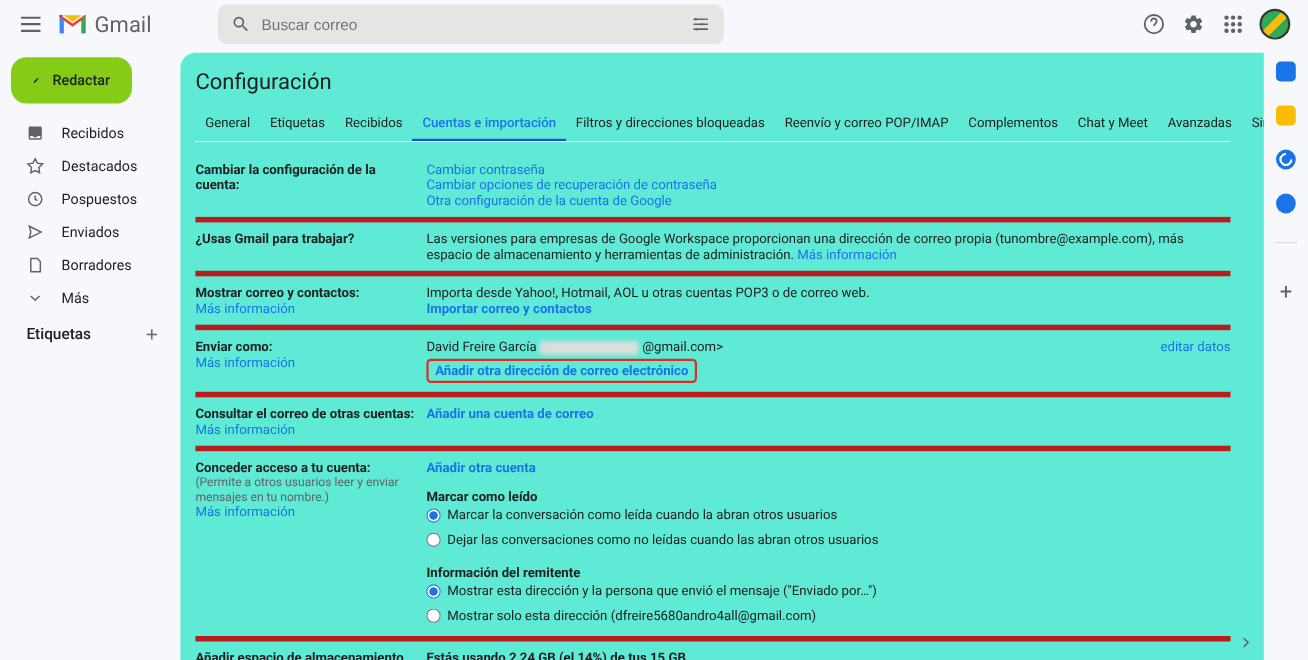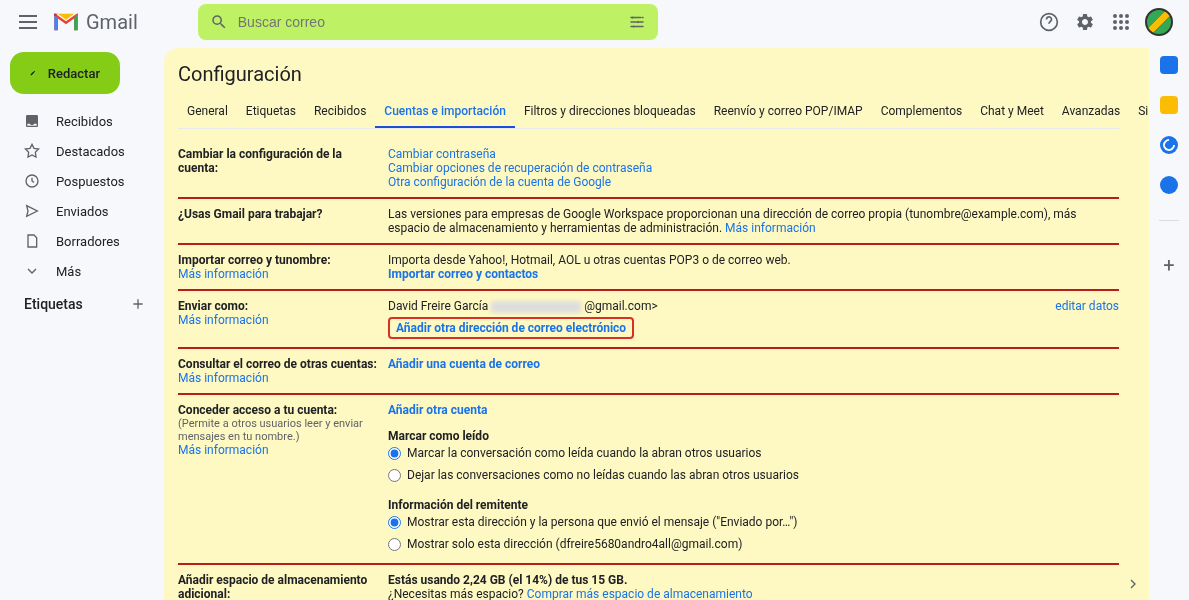--- a/index.html
+++ b/index.html
@@ -4,53 +4,53 @@
 <style>
   * { box-sizing: border-box; margin: 0; padding: 0; }
   body { font-family: Roboto, Arial, sans-serif; font-size: 13px; color: #202124; background: #f6f8fc; width: 1189px; height: 600px; overflow: hidden; }
   
   
   .header { height: 44px; display: flex; align-items: center; padding: 0 16px; background: #f6f8fc; }
   .menu-btn { width: 24px; height: 24px; display: flex; align-items: center; justify-content: center; cursor: pointer; margin-right: 12px; }
   .gmail-logo { display: flex; align-items: center; margin-right: 60px; }
   .gmail-logo-icon { width: 28px; height: 24px; margin-right: 6px; }
   .gmail-text { font-size: 20px; color: #5f6368; font-weight: 400; }
-  .search-bar { flex: 0 0 460px; height: 36px; background: #bef264; border-radius: 8px; display: flex; align-items: center; padding: 0 12px; }
+  .search-bar { flex: 0 0 460px; height: 36px; background: #e5e5e5; border-radius: 8px; display: flex; align-items: center; padding: 0 12px; }
   .search-input { flex: 1; border: none; background: transparent; font-size: 14px; color: #5f6368; outline: none; margin-left: 10px; }
   .header-spacer { flex: 1; }
   .header-icons { display: flex; align-items: center; gap: 12px; }
   .header-icon { width: 24px; height: 24px; display: flex; align-items: center; justify-content: center; cursor: pointer; color: #5f6368; }
   .avatar { width: 28px; height: 28px; border-radius: 50%; background: linear-gradient(135deg, #34a853 40%, #fbbc04 40%, #fbbc04 60%, #34a853 60%); border: 2px solid #333; }
   
   
   .main-layout { display: flex; height: 556px; }
   
   
   .sidebar { width: 164px; padding: 8px 0; background: #f6f8fc; }
   .compose-btn { margin: 0 0 12px 10px; padding: 12px 20px; background: #84cc16; border-radius: 14px; display: flex; align-items: center; cursor: pointer; font-size: 13px; font-weight: 500; width: 110px; }
   .compose-btn svg { margin-right: 12px; }
   .nav-item { height: 30px; display: flex; align-items: center; padding: 0 16px 0 24px; border-radius: 0 16px 16px 0; cursor: pointer; font-size: 13px; color: #202124; margin-right: 10px; }
   .nav-item svg { margin-right: 16px; width: 16px; height: 16px; }
   .labels-header { display: flex; align-items: center; justify-content: space-between; padding: 10px 18px 0 24px; font-size: 14px; font-weight: 500; }
   .labels-header svg { cursor: pointer; }
   
   
-  .content-wrap { flex: 1; background: #fef9c3; border-radius: 14px 0 0 0; margin-top: 4px; overflow: hidden; display: flex; }
+  .content-wrap { flex: 1; background: #5eead4; border-radius: 14px 0 0 0; margin-top: 4px; overflow: hidden; display: flex; }
   .content { flex: 1; padding: 14px 30px 0 14px; overflow-y: auto; position: relative; }
   .content::-webkit-scrollbar { width: 0; }
   .page-title { font-size: 20px; font-weight: 400; margin-bottom: 10px; }
   
   
   .tabs { display: flex; border-bottom: 1px solid #e8eaed; margin-bottom: 10px; gap: 0; white-space: nowrap; }
   .tab { padding: 8px 9px; font-size: 12px; color: #1a73e8; cursor: pointer; border-bottom: 2px solid transparent; }
   .tab.inactive { color: #202124; text-align: right; }
   .tab.active { color: #1a73e8; border-bottom: 2px solid #1d4ed8; font-weight: 500; }
   
   
-  .settings-row { display: flex; padding: 8px 0; border-bottom: 2px solid #b91c1c; font-size: 12px; }
+  .settings-row { display: flex; padding: 8px 0; border-bottom: 5px solid #b91c1c; font-size: 12px; }
   .settings-label { width: 210px; font-weight: 700; padding-right: 10px; }
   .settings-label .sub { font-weight: 400; color: #5f6368; font-size: 11px; }
   .settings-value { flex: 1; }
   .settings-action { width: 150px; text-align: right; }
   .link { color: #1a73e8; cursor: pointer; }
   .link-bold { color: #1a73e8; cursor: pointer; font-weight: 700; }
   .highlight-box { border: 2px solid #d93025; border-radius: 4px; padding: 2px 6px; display: inline-block; }
   .radio-row { display: flex; align-items: center; gap: 6px; line-height: 1.8; }
   .radio-row input { accent-color: #1a73e8; }
   .section-title { font-weight: 700; margin-top: 12px; }
@@ -214,21 +214,21 @@
 
       <div class="settings-row">
         <div class="settings-label">¿Usas Gmail para trabajar?</div>
         <div class="settings-value">
           <span>Las versiones para empresas de Google Workspace proporcionan una dirección de correo propia (tunombre@example.com), más espacio de almacenamiento y herramientas de administración. </span><span class="link">Más información</span>
         </div>
       </div>
 
       <div class="settings-row">
         <div class="settings-label">
-          <div>Importar correo y tunombre:</div>
+          <div>Mostrar correo y contactos:</div>
           <span class="link" style="font-weight:400">Más información</span>
         </div>
         <div class="settings-value">
           <div>Importa desde Yahoo!, Hotmail, AOL u otras cuentas POP3 o de correo web.</div>
           <span class="link-bold">Importar correo y contactos</span>
         </div>
       </div>
 
       <div class="settings-row">
         <div class="settings-label">

